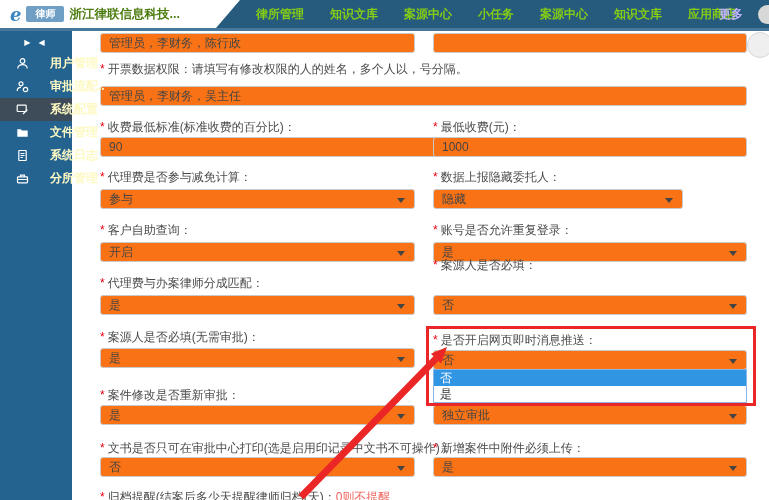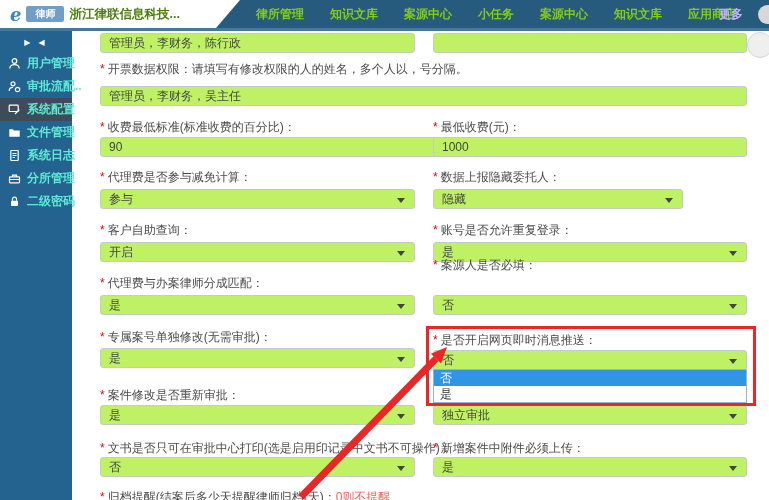--- a/index.html
+++ b/index.html
@@ -18,28 +18,28 @@
   .company { color:#4d7c0f; font-size:12.5px; white-space:nowrap;font-weight:bold; }
   .nav-items { position:absolute; left:256px; top:0; height:28px; display:flex; gap:26px; align-items:center;
     color:#84cc16; font-size:12px; font-weight:bold; white-space:nowrap; }
   .nav-item { cursor:pointer; }
   .nav-more { position:absolute; right:26px; top:0; height:28px; line-height:28px; color:#c4b5fd; font-size:12px; font-weight:bold; }
   .nav-avatar { position:absolute; right:-8px; top:5px; width:19px; height:19px; border-radius:50%; background:#d8d8d8; }
   .topstrip { position:absolute; left:0; top:28px; width:769px; height:3px; background:#46789b; z-index:9; }
   
   .sidebar { position:absolute; left:0; top:31px; width:72px; height:469px; background:#24638f; z-index:8; }
   .collapse { height:18px; color:#fff; font-size:8px; text-align:center; line-height:18px; letter-spacing:3px; margin-top:3px; }
-  .side-item { height:23px; display:flex; align-items:center; gap:6px; padding-left:8px;
-    color:#5eead4; font-size:12px; font-weight:bold; white-space:nowrap; cursor:pointer; }
+  .side-item { height:23px; display:flex; align-items:center; gap:21px; padding-left:16px;
+    color:#fef9c3; font-size:12px; font-weight:bold; white-space:nowrap; cursor:pointer; }
   .side-item.active { background:#3e4c59; }
   .side-item svg { flex:0 0 auto; }
   
   .label { position:absolute; font-size:12px; color:#4a4a4a; white-space:nowrap; z-index:2; }
   .star { color:#e60012; margin-right:3px; }
-  .box { position:absolute; height:20px; border:1px solid #c9c9c9; border-radius:3px; background:#bef264;
+  .box { position:absolute; height:20px; border:1px solid #c9c9c9; border-radius:3px; background:#f97316;
     font-size:12px; color:#444; line-height:18px; padding:0 8px; white-space:nowrap; overflow:hidden; z-index:2; }
   .caret { position:absolute; right:9px; top:8px; width:0; height:0;
     border-left:4px solid transparent; border-right:4px solid transparent; border-top:5px solid #444; }
   .hl { color:#f0635c; }
   
   .dropdown { position:absolute; left:433px; top:369px; width:314px; background:#fff;
     border:1px solid #8ab6e8; z-index:12; }
   .dd-option { height:16px; line-height:16px; font-size:12px; color:#333; padding:0 6px; cursor:pointer; }
   .dd-option.highlighted { background:#3095e3; color:#fff; }
   
@@ -110,27 +110,20 @@
       </svg>
     <span>系统日志</span>
   </div>
   <div class="side-item">
     <svg width="13" height="13" viewBox="0 0 13 13" fill="none" stroke="#fff" stroke-width="1.2">
         <rect x="1.5" y="4.8" width="10" height="6" rx="0.8"></rect>
         <path d="M4.5,4.8 v-1.6 h4 v1.6 M1.5,7.5 h10"></path>
       </svg>
     <span>分所管理</span>
   </div>
-  <div class="side-item">
-    <svg width="13" height="13" viewBox="0 0 13 13">
-        <rect x="3" y="5.8" width="7" height="5.2" rx="0.8" fill="#fff"></rect>
-        <path d="M4.5,5.8 V4.2 a2,2 0 0 1 4,0 V5.8" fill="none" stroke="#fff" stroke-width="1.2"></path>
-      </svg>
-    <span>二级密码</span>
-  </div>
 </div>
 
 <div class="box" style="left:100px;top:33px;width:315px"><span>管理员，李财务，陈行政</span></div>
 <div class="box" style="left:433px;top:33px;width:314px"><span></span></div>
 
 <div class="label" style="left:100px;top:61px"><span class="star">*</span><span>开票数据权限：请填写有修改权限的人的姓名，多个人以，号分隔。</span></div>
 <div class="box" style="left:100px;top:86px;width:647px"><span>管理员，李财务，吴主任</span></div>
 
 <div class="label" style="left:100px;top:119px"><span class="star">*</span><span>收费最低标准(标准收费的百分比)：</span></div>
 <div class="label" style="left:433px;top:119px"><span class="star">*</span><span>最低收费(元)：</span></div>
@@ -145,21 +138,21 @@
 <div class="label" style="left:100px;top:222px"><span class="star">*</span><span>客户自助查询：</span></div>
 <div class="label" style="left:433px;top:222px"><span class="star">*</span><span>账号是否允许重复登录：</span></div>
 <div class="box" style="left:100px;top:242px;width:315px"><span>开启</span><span class="caret"></span></div>
 <div class="box" style="left:433px;top:242px;width:314px"><span>是</span><span class="caret"></span></div>
 
 <div class="label" style="left:100px;top:275px"><span class="star">*</span><span>代理费与办案律师分成匹配：</span></div>
 <div class="label" style="left:433px;top:257px"><span class="star">*</span><span>案源人是否必填：</span></div>
 <div class="box" style="left:100px;top:295px;width:315px"><span>是</span><span class="caret"></span></div>
 <div class="box" style="left:433px;top:295px;width:314px"><span>否</span><span class="caret"></span></div>
 
-<div class="label" style="left:100px;top:329px"><span class="star">*</span><span>专属案号单独修改(无需审批)：</span></div>
+<div class="label" style="left:100px;top:329px"><span class="star">*</span><span>案源人是否必填(无需审批)：</span></div>
 <div class="label" style="left:433px;top:332px"><span class="star">*</span><span>是否开启网页即时消息推送：</span></div>
 <div class="box" style="left:100px;top:348px;width:315px"><span>是</span><span class="caret"></span></div>
 <div class="box" style="left:433px;top:350px;width:314px"><span>否</span><span class="caret"></span></div>
 
 <div class="dropdown">
   <div class="dd-option highlighted">否</div>
   <div class="dd-option">是</div>
 </div>
 
 <div class="label" style="left:100px;top:387px"><span class="star">*</span><span>案件修改是否重新审批：</span></div>

